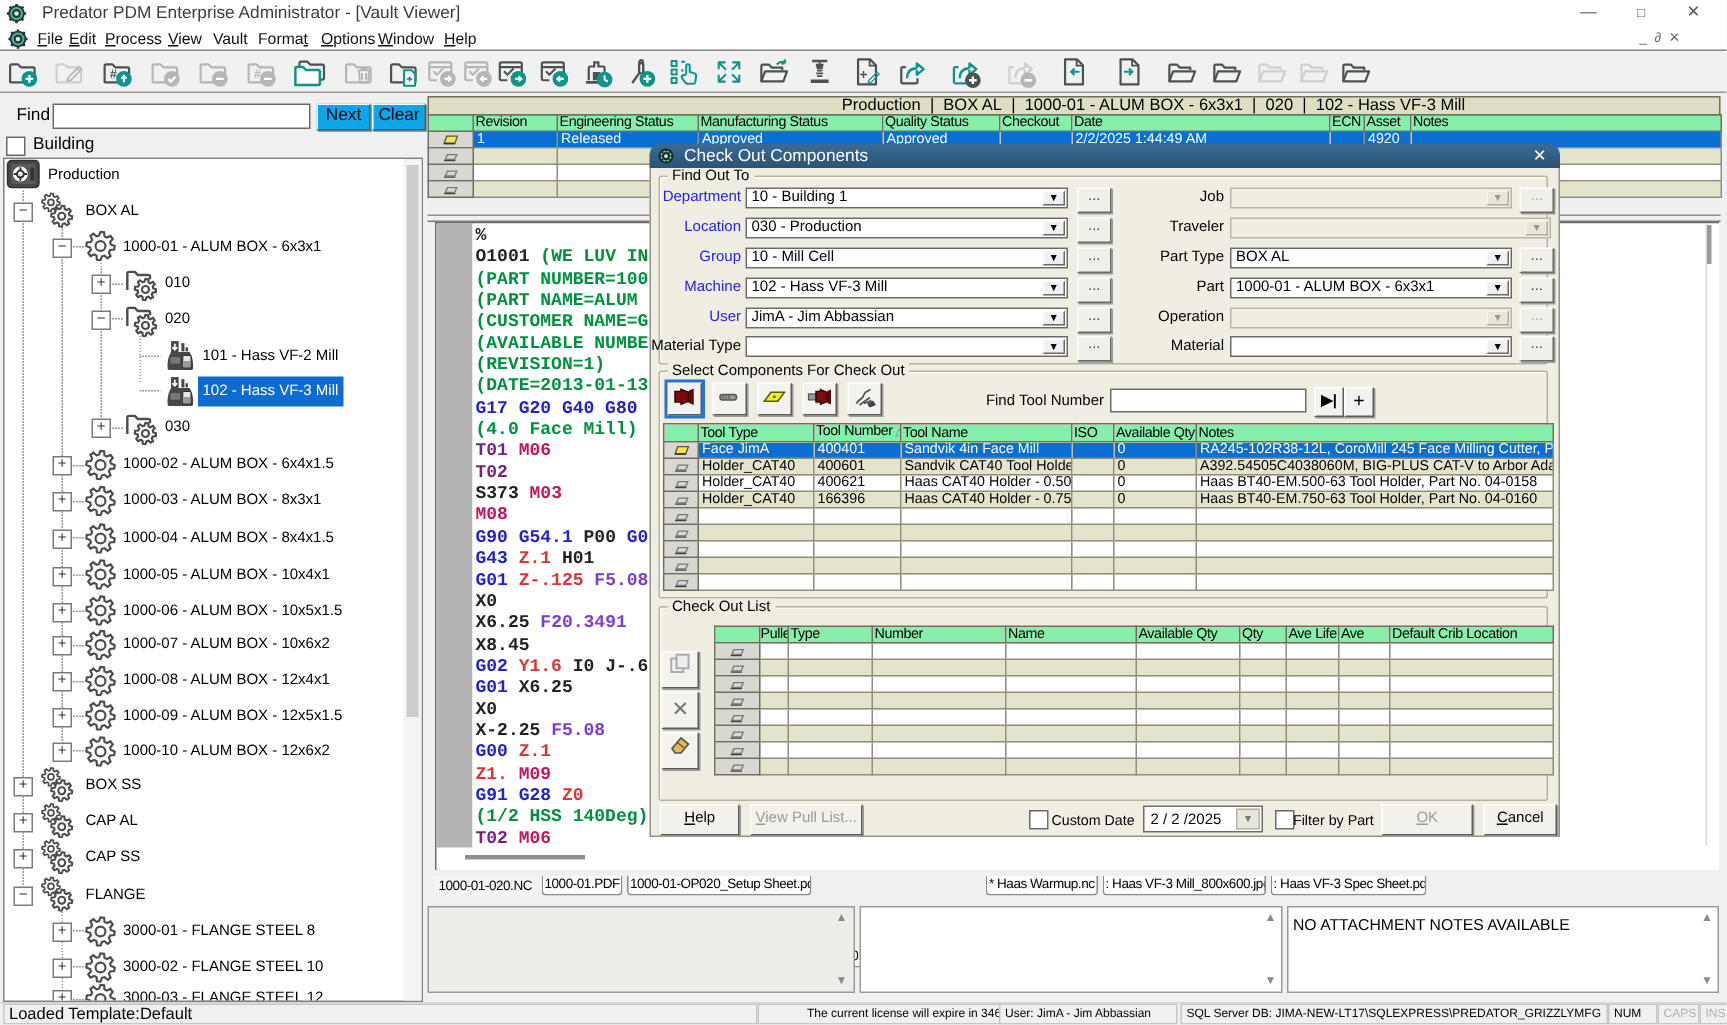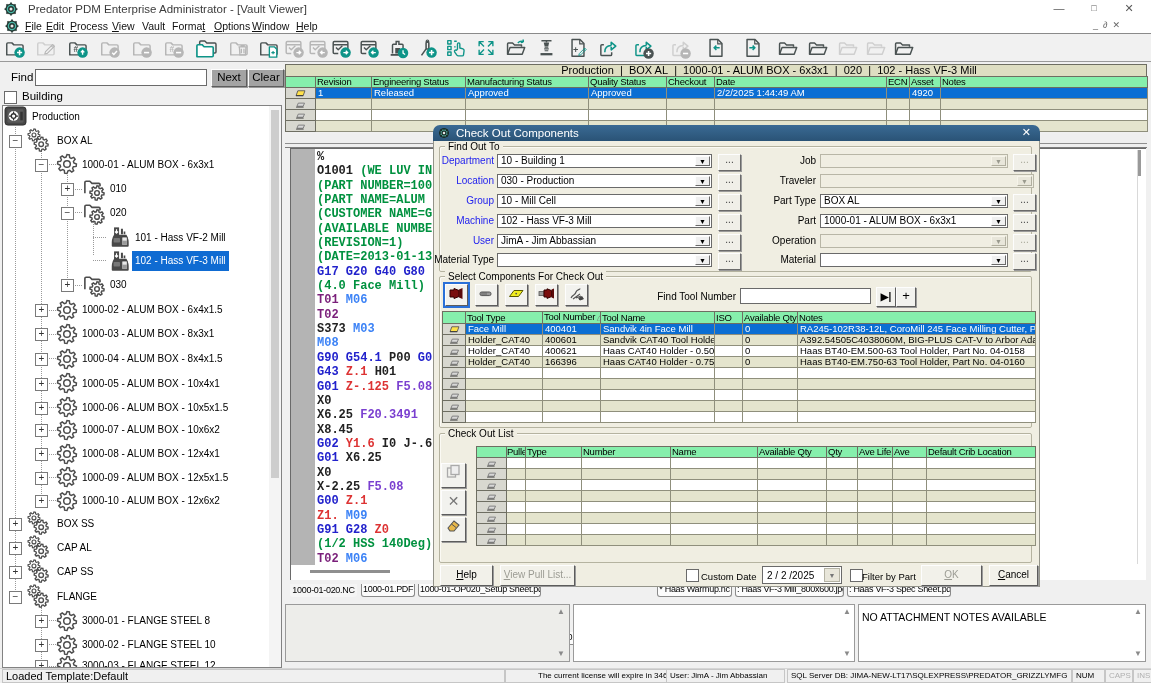--- a/index.html
+++ b/index.html
@@ -11,21 +11,21 @@
 #titlebar{left:0;top:0;width:1151px;height:18px;background:#ffffff;}
 #titletext{left:28px;top:3px;color:#3c3c3c;font-size:11.5px;}
 .winbtn{top:3px;width:12px;height:11px;color:#5a5a5a;font-size:11px;line-height:10px;text-align:center;}
 #menubar{left:0;top:18px;width:1151px;height:15px;background:#ffffff;}
 .menuitem{top:2px;font-size:10.5px;color:#111;}
 #toolbar{left:0;top:33px;width:1151px;height:29px;background:#f1f1f1;border-top:1px solid #8a8a8a;border-bottom:1px solid #9a9a9a;box-sizing:border-box;}
 .tbi{top:37px;width:24px;height:22px;}
 
 #findlabel{left:11px;top:71px;font-size:11.5px;}
 #findbox{left:35px;top:69px;width:170px;height:15px;background:#fff;border:1px solid #6a6a6a;}
-.cbtn{background:#a3a3a3;border:1px solid;border-color:#fdfdfd #5c5c5c #5c5c5c #fdfdfd;box-shadow:1px 1px 0 #9a9a9a;text-align:center;font-size:11.5px;line-height:15px;}
+.cbtn{background:#0ea5e9;border:1px solid;border-color:#fdfdfd #5c5c5c #5c5c5c #fdfdfd;box-shadow:1px 1px 0 #9a9a9a;text-align:center;font-size:11.5px;line-height:15px;}
 #nextbtn{left:211px;top:69px;width:34px;height:16px;}
 #clearbtn{left:248px;top:69px;width:34px;height:16px;}
 #relcheck{left:4px;top:91px;width:11px;height:11px;background:#fff;border:1px solid #6a6a6a;}
 #rellabel{left:22px;top:90px;font-size:11.5px;}
 #treebox{left:2px;top:105px;width:280px;height:563px;background:#fff;border:1px solid #828282;box-sizing:border-box;overflow:hidden;}
 .trow{position:absolute;height:20px;font-size:10px;white-space:nowrap;}
 .tsel{background:#0f6bd2;color:#fff;padding:0 3px;}
 .ebox{position:absolute;width:11px;height:11px;background:#fff;border:1px solid #7a7a7a;color:#333;font-size:10px;line-height:9px;text-align:center;}
 #vscroll{left:269px;top:106px;width:12px;height:561px;background:#f4f4f4;}
 #vthumb{left:271px;top:110px;width:8px;height:368px;background:#cdcdcd;}
@@ -37,35 +37,35 @@
 table.grid tr.hdr td{background:#86efac;border-color:#6e6e62;letter-spacing:-0.25px;padding:0 1px;}
 table.grid td.sel{background:#d6d6ce;border-color:#6e6e62;}
 tr.beige td{background:#e4e4cd;}
 tr.white td{background:#ffffff;}
 tr.blue td{background:#0b6ed3;color:#fff;}
 
 #edchrome{left:285px;top:134px;width:862px;height:14px;background:#efefef;border-bottom:1px solid #7c7c7c;box-sizing:border-box;}
 #edframe{left:290px;top:148px;width:856px;height:432px;background:#fff;border-left:1px solid #6a6a6a;border-top:1px solid #6a6a6a;box-sizing:border-box;}
 #gutter{left:291px;top:149px;width:24px;height:416px;background:#b4b4b4;}
 #gcode{left:317px;top:150px;font-family:"Liberation Mono",monospace;font-size:12px;font-weight:bold;line-height:14.35px;white-space:pre;}
-.gG{color:#2222cc;}.gC{color:#00913f;}.gT{color:#7a1f7a;}.gM{color:#3b82f6;}.gZ{color:#dd3333;}.gF{color:#7a3fd0;}.gK{color:#222;}
+.gG{color:#2222cc;}.gC{color:#00913f;}.gT{color:#7a1f7a;}.gM{color:#be185d;}.gZ{color:#dd3333;}.gF{color:#7a3fd0;}.gK{color:#222;}
 #hscrollthumb{left:310px;top:570px;width:80px;height:3px;background:#8f8f8f;}
 #edvline{left:1138px;top:150px;width:3px;height:26px;background:#999;}
 
 #tabbar{left:285px;top:583px;width:866px;height:15px;}
 .tab{position:absolute;top:1px;height:13px;background:#fcfcfc;border:1px solid #8a8a8a;border-top:none;border-radius:0 0 3px 3px;font-size:9px;line-height:11px;padding:0 1px;white-space:nowrap;overflow:hidden;letter-spacing:-0.3px;}
 .tabactive{background:#f5f5f5;border:none;font-size:9px;line-height:12px;}
 
 .pane{position:absolute;top:604px;height:58px;background:#fff;border:1px solid #9a9a9a;box-sizing:border-box;}
 .parrow{position:absolute;width:9px;font-size:8px;color:#8a8a8a;line-height:8px;}
 
 #statusbar{left:0;top:668px;width:1151px;height:15px;background:#f0f0f0;border-top:1px solid #d5d5d5;box-sizing:border-box;}
 .sseg{position:absolute;top:669px;height:12px;border:1px solid #c6c6c6;background:#f0f0f0;font-size:8px;line-height:12px;padding-left:3px;overflow:hidden;white-space:nowrap;box-sizing:content-box;}
 
-#dlg{left:433px;top:125px;width:607px;height:462px;}
+#dlg{left:433px;top:96px;width:607px;height:462px;}
 #dlgtitle{left:0;top:0;width:607px;height:16px;background:linear-gradient(#3a6a94,#2a5376);border-radius:7px 7px 0 0;color:#fff;font-size:11.5px;}
 #dlgbody{left:0;top:16px;width:607px;height:446px;background:#f0eee2;border:1px solid #94948a;border-top:none;box-sizing:border-box;}
 .gbox{position:absolute;border:1px solid #b5b3a0;border-radius:2px;box-shadow:inset 1px 1px 0 #fbfaf4;}
 .glabel{position:absolute;background:#f0eee2;padding:0 3px;font-size:10px;line-height:11px;}
 .flabel{position:absolute;font-size:10px;text-align:right;white-space:nowrap;}
 .blue{color:#2222ee;}
 .combo{position:absolute;background:#fff;border:1px solid #6a6a6a;height:14px;box-sizing:border-box;font-size:10px;line-height:12px;padding-left:3px;white-space:nowrap;overflow:hidden;}
 .combo .da{position:absolute;right:1px;top:1px;bottom:1px;width:13px;background:#f0f0f0;border:1px solid;border-color:#fdfdfd #6a6a6a #6a6a6a #fdfdfd;font-size:7px;line-height:10px;text-align:center;color:#000;}
 .combod{background:#f0eee2;border-color:#b8b6a6;}
 .combod .da{background:#e8e6da;color:#9a9a8e;border-color:#f6f4ea #b0ae9e #b0ae9e #f6f4ea;}
@@ -859,21 +859,21 @@
           <td>Available Qty</td>
           <td>Notes</td>
         </tr>
 <tr class="blue">
           <td class="sel" style="background:#d8d8d0;text-align:center;padding:0;">
             <svg width="11" height="8" viewBox="0 0 12 9">
               <path d="M1,7.5 L3,2 H11 L9,7.5 Z" fill="#ffe14a" stroke="#555" stroke-width="1"></path>
               <path d="M1,7.5 H9" stroke="#333"></path>
             </svg>
           </td>
-          <td>Face Mill</td>
+          <td>Face JimA</td>
           <td>400401</td>
           <td>Sandvik 4in Face Mill</td>
           <td></td>
           <td>0</td>
           <td>RA245-102R38-12L, CoroMill 245 Face Milling Cutter, Part</td>
         </tr>
 <tr class="beige">
           <td class="sel" style="background:#d8d8d0;text-align:center;padding:0;">
             <svg width="11" height="8" viewBox="0 0 12 9">
               <path d="M2,7 L3.5,3.5 H10.5 L9,7 Z" fill="#d8d8d8" stroke="#777" stroke-width="1"></path>

